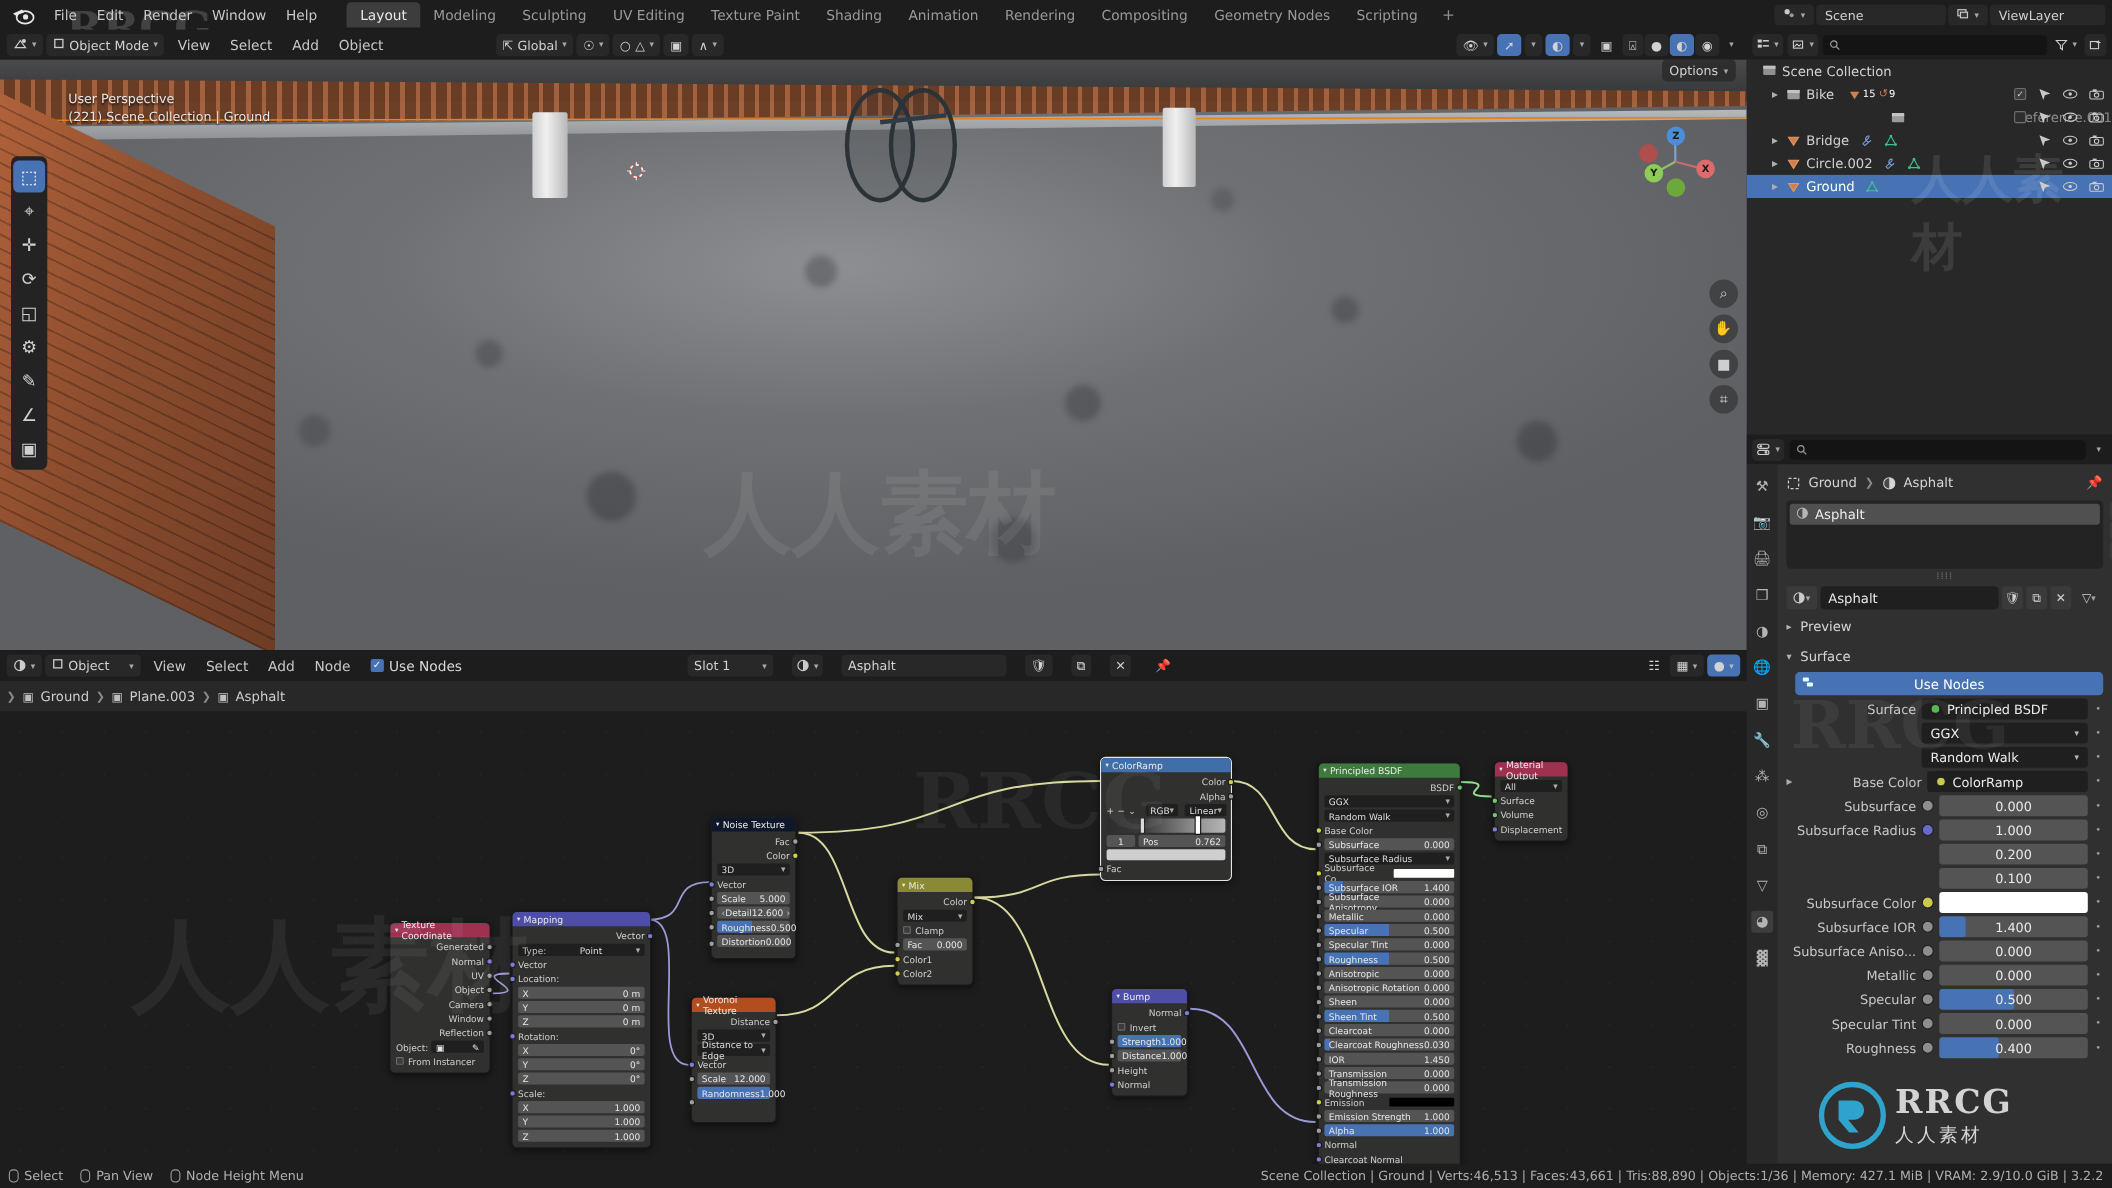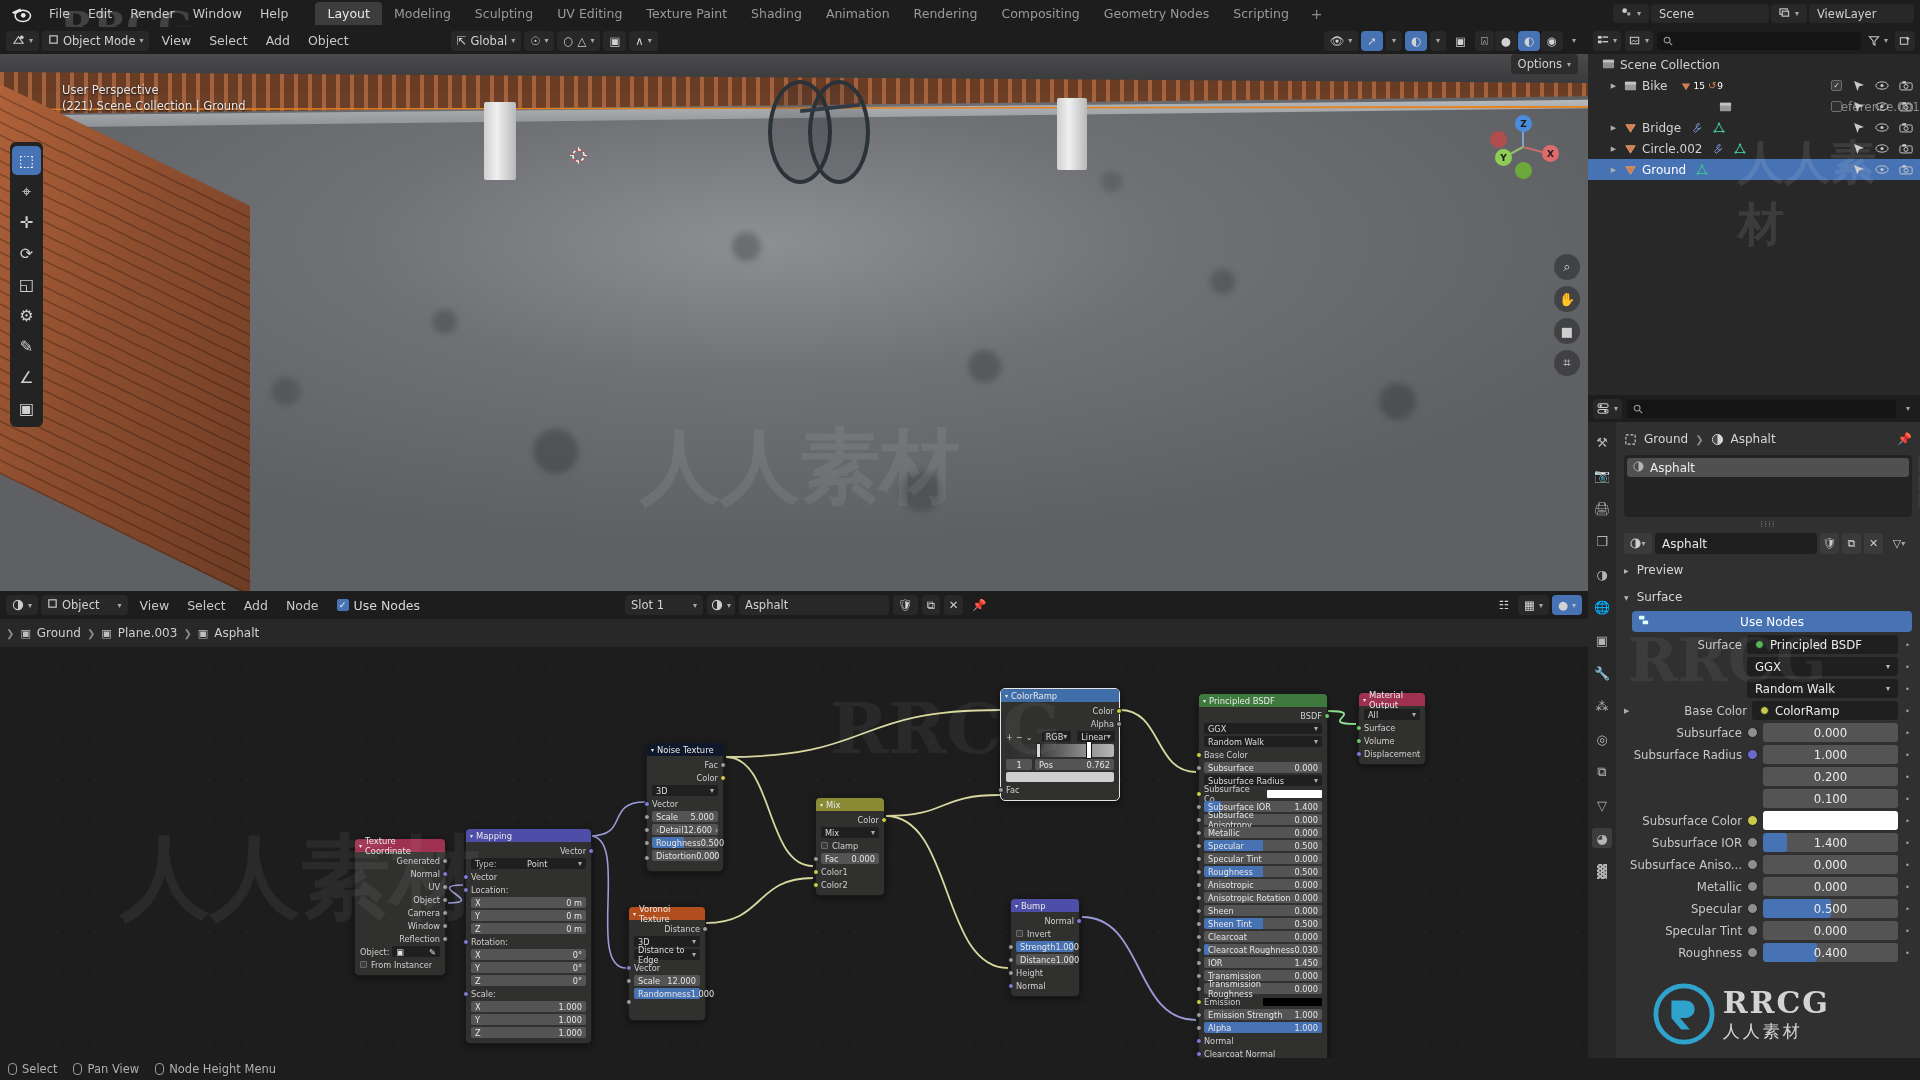--- a/index.html
+++ b/index.html
@@ -444,21 +444,21 @@
     <div id="nemenus" style="display:flex;align-items:center;">
         <div class="hmenu">View</div>
         <div class="hmenu">Select</div>
         <div class="hmenu">Add</div>
         <div class="hmenu">Node</div>
       </div>
     <div style="display:flex;align-items:center;gap:5px;padding-left:6px;">
       <span class="checkbox-blue">✓</span>
       <span style="font-size:12.5px;color:#d8d8d8">Use Nodes</span>
     </div>
-    <div style="position:absolute; left:625px; display:flex; align-items:center; gap:4px;">
+    <div style="position:absolute; left:625px; display:flex; align-items:center; gap:17px;">
       <div class="hbtn" style="min-width:78px;justify-content:space-between">
         <span>Slot 1</span>
         <span class="chev">▾</span>
       </div>
       <div class="hbtn" style="padding:0 4px">
         <svg width="12" height="12" viewBox="0 0 13 13">
             <circle cx="6.5" cy="6.5" r="5" fill="none" stroke="#ccc" stroke-width="1.2"></circle>
             <path d="M6.5 1.5 A5 5 0 0 1 6.5 11.5 Z" fill="#ccc"></path>
           </svg>
         <span class="chev">▾</span>
@@ -1546,15 +1546,16 @@
         </div>
         <div class="sb-item">
           <span class="mouse-ico"></span>
           <span>Pan View</span>
         </div>
         <div class="sb-item">
           <span class="mouse-ico"></span>
           <span>Node Height Menu</span>
         </div>
       </div>
+    <div class="sb-right">Scene Collection | Ground | Verts:46,513 | Faces:43,661 | Tris:88,890 | Objects:1/36 | Memory: 427.1 MiB | VRAM: 2.9/10.0 GiB | 3.2.2</div>
   </div>
 
 </div>
 
 </body></html>

